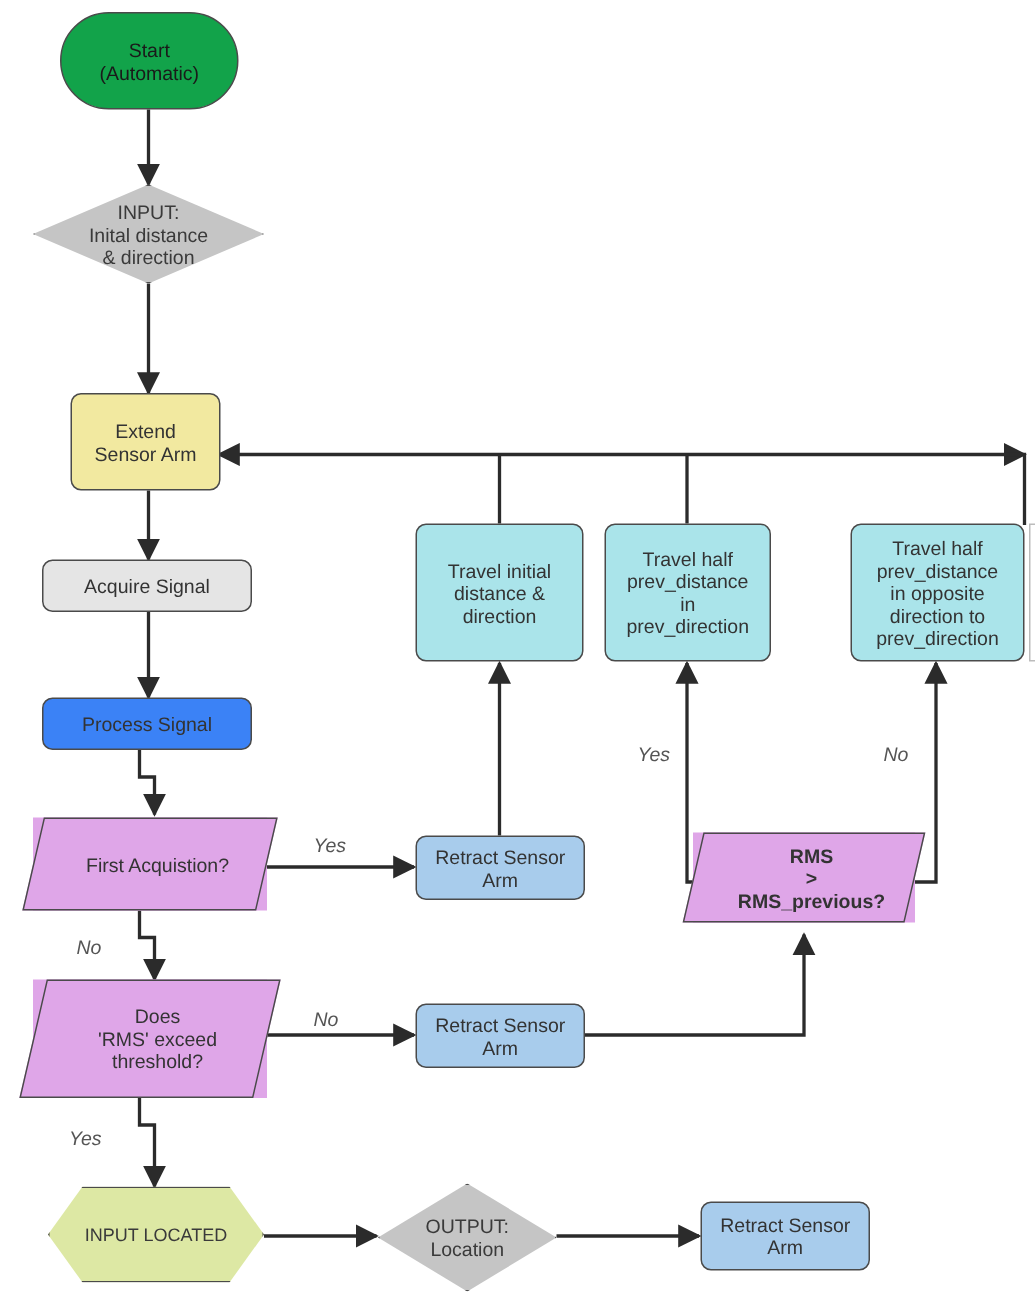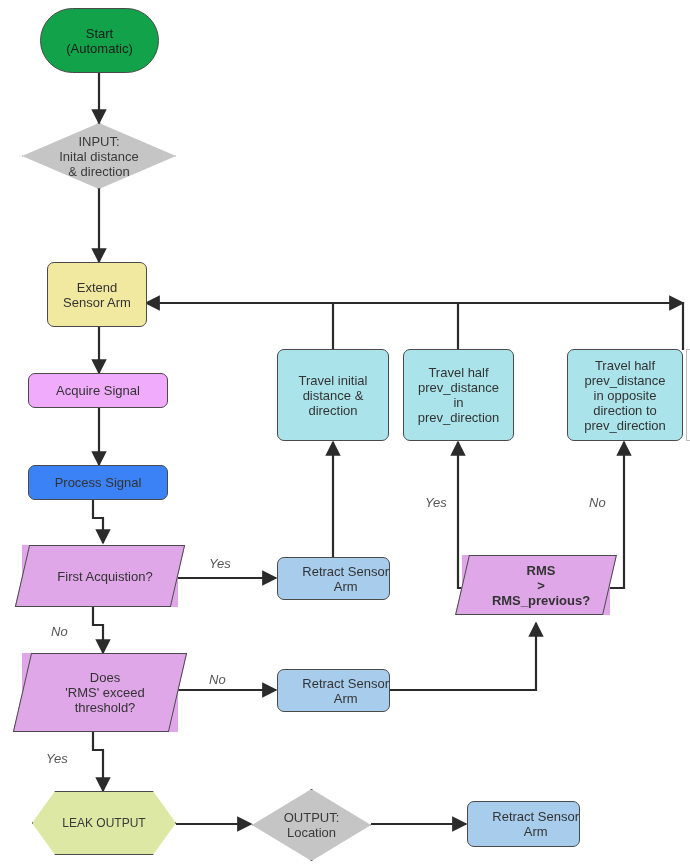--- a/index.html
+++ b/index.html
@@ -39,23 +39,23 @@
   }
   .n-start {
     background: #12a34a;
     border-radius: 34px;
     color: #1a1a1a;
   }
   .n-proc {
     border-radius: 7px;
   }
   .n-yellow { background: #f2e9a0; }
-  .n-orange { background: #f0abfc; }
+  .n-orange { background: #e5e5e5; }
   .n-red    { background: #3b82f6; }
-  .n-blue   { background: #a8ccec; justify-content: flex-end; }
+  .n-blue   { background: #a8ccec; }
   .n-cyan   { background: #aae4ea; }
 
   
   .n-para {
     background: #dfa6e8;
     border: none;
     position: absolute;
   }
   .n-para .shape {
     position: absolute;
@@ -275,21 +275,21 @@
   <div class="node n-proc n-cyan" style="left:567px; top:349px; width:116px; height:92px;">
     <span>Travel half
 prev_distance
 in opposite
 direction to
 prev_direction</span>
   </div>
 
   <div class="n-hex" style="left:32px; top:791px; width:144px; height:64px;">
     <div class="shape"></div>
-    <div class="txt">LEAK OUTPUT</div>
+    <div class="txt">INPUT LOCATED</div>
   </div>
 
   <div class="n-diamond" style="left:252px; top:789px; width:119px; height:72px;">
     <div class="shape"></div>
     <div class="txt">OUTPUT:
 Location</div>
   </div>
 
   <div class="node n-proc n-blue" style="left:467px; top:801px; width:113px; height:46px;">
     <span>Retract Sensor

